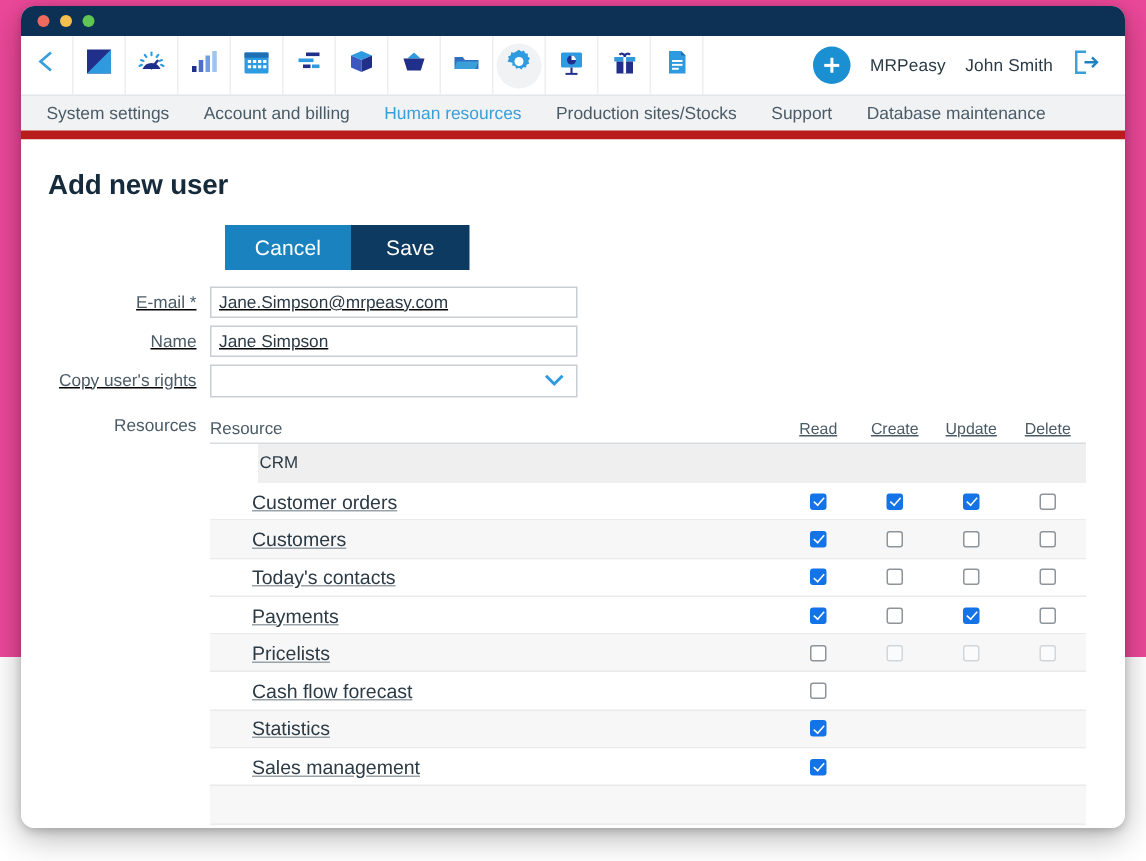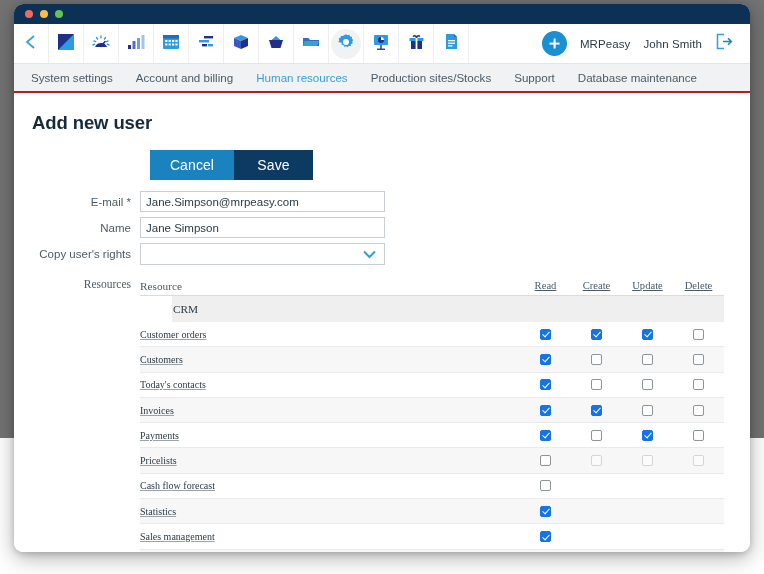--- a/index.html
+++ b/index.html
@@ -6,21 +6,21 @@
   html, body {
     margin: 0; padding: 0;
     width: 764px; height: 574px;
     background: #ffffff;
     font-family: "Liberation Sans", sans-serif;
     overflow: hidden;
   }
   #root {
     position: relative;
     width: 764px; height: 438px;
-    background: #737373;
+    background: #ec4899;
   }
 
   
   .window {
     position: absolute;
     left: 14px; top: 4px;
     width: 736px; height: 548px;
     background: #ffffff;
     border-radius: 9px;
     box-shadow: 0 6px 22px rgba(0,0,0,0.30), 0 2px 6px rgba(0,0,0,0.18);
@@ -77,21 +77,21 @@
   }
   .plus-btn:before { content: ""; }
   .userlabel {
     font-size: 11.5px; color: #2b3a45; letter-spacing: .1px;
   }
 
   
   .subnav {
     height: 29px;
     background: #f0f2f4;
-    border-bottom: 2px solid #b91c1c;
+    border-bottom: 6px solid #b91c1c;
     display: flex;
     align-items: center;
     padding-left: 17px;
     gap: 23px;
   }
   .subnav-item {
     font-size: 11.6px;
     color: #4b5b66;
     white-space: nowrap;
   }
@@ -127,20 +127,21 @@
   .btn.cancel { background: #1a82bf; }
   .btn.save { background: #0d3a60; width: 79px; }
 
   
   .form { margin-top: 10px; }
   .frow {
     display: flex;
     align-items: center;
     height: 23px;
     margin-bottom: 3px;
+    text-decoration: underline;
   }
   .flabel {
     width: 126px;
     text-align: right;
     padding-right: 9px;
     font-size: 11.5px;
     color: #4b5b66;
   }
   .finput {
     width: 245px;
@@ -161,21 +162,20 @@
     background: #fff;
     display: flex; align-items: center;
     justify-content: flex-end;
     padding-right: 7px;
   }
 
   
   .res-wrap {
     display: flex;
     margin-top: 11px;
-    font-family: Liberation Serif, serif;
   }
   .res-label {
     width: 126px;
     text-align: right;
     padding-right: 9px;
     font-size: 11.5px;
     color: #4b5b66;
     padding-top: 2px;
   }
   .table { flex: 1; padding-right: 26px; }
@@ -209,24 +209,25 @@
   .row {
     height: 25.3px;
     display: flex;
     align-items: center;
     border-bottom: 1px solid #e9eaec;
   }
   .row.alt { background: #f7f7f7; }
   .row.white { background: #ffffff; }
   .cell-name {
     flex: 1;
-    font-size: 10px;
+    font-size: 13px;
     color: #2b3a45;
     text-decoration: underline;
     text-decoration-color: #9aa3aa;
+    margin-left: 28px;
   }
   .cell-chk {
     width: 51px;
     display: flex; align-items: center; justify-content: center;
   }
   .cb {
     width: 11px; height: 11px;
     border: 1px solid #8d959b;
     border-radius: 2px;
     background: #ffffff;
@@ -527,35 +528,20 @@
                 <div class="cell-chk">
                   <span class="cb "></span>
                 </div>
                 <div class="cell-chk">
                   <span class="cb "></span>
                 </div>
                 <div class="cell-chk">
                   <span class="cb "></span>
                 </div>
               </div>
-              <div class="row alt">
-                <div class="cell-name">Invoices</div>
-                <div class="cell-chk">
-                  <span class="cb checked"></span>
-                </div>
-                <div class="cell-chk">
-                  <span class="cb checked"></span>
-                </div>
-                <div class="cell-chk">
-                  <span class="cb "></span>
-                </div>
-                <div class="cell-chk">
-                  <span class="cb "></span>
-                </div>
-              </div>
               <div class="row white">
                 <div class="cell-name">Payments</div>
                 <div class="cell-chk">
                   <span class="cb checked"></span>
                 </div>
                 <div class="cell-chk">
                   <span class="cb "></span>
                 </div>
                 <div class="cell-chk">
                   <span class="cb checked"></span>

